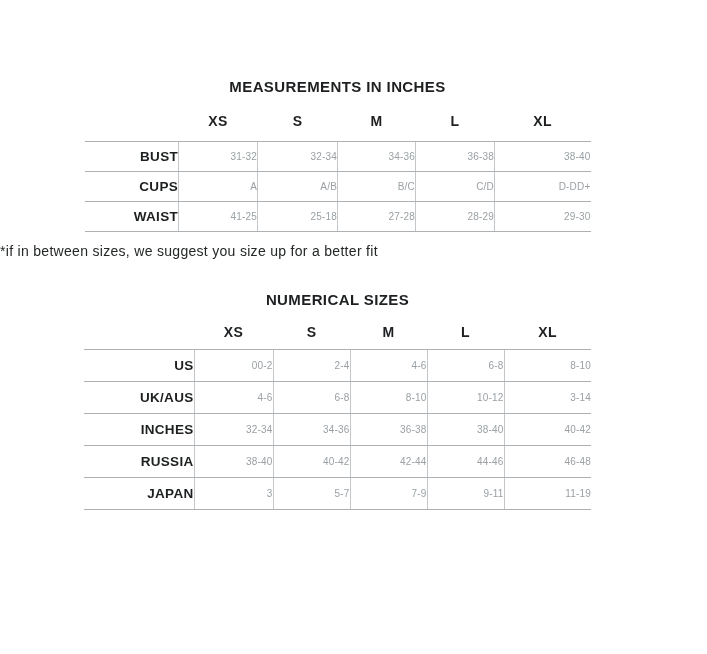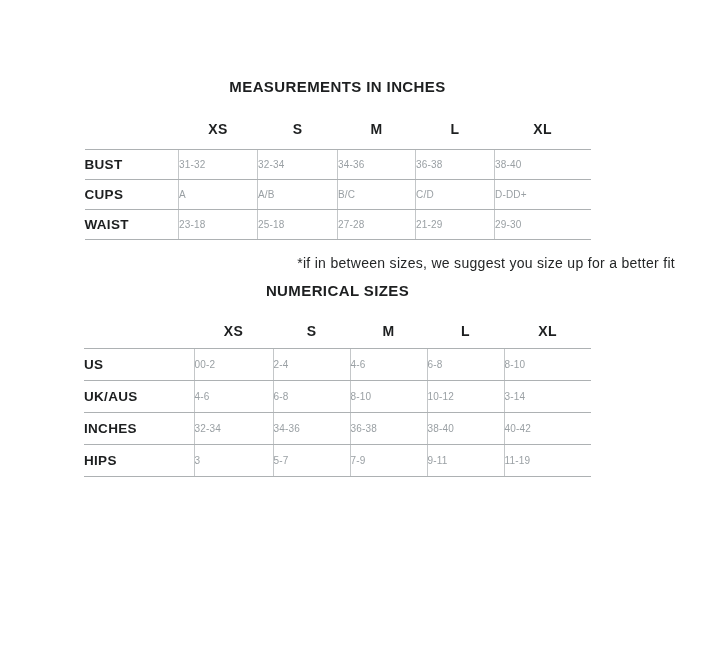--- a/index.html
+++ b/index.html
@@ -26,44 +26,44 @@
   .chart-title {
     margin: 0 auto;
     text-align: center;
     font-size: 15px;
     line-height: 22px;
     font-weight: 700;
     letter-spacing: 0.4px;
     color: var(--color-text);
   }
   .chart-title.first { margin-top: 76px; }
-  .chart-title.second { margin-top: 6px; }
+  .chart-title.second { margin-top: 27px; }
   table.sizes {
     border-collapse: collapse;
     table-layout: fixed;
-    margin: 12px auto;
+    margin: 4px auto;
     empty-cells: show;
   }
   table.sizes thead th {
     font-size: 14px;
     font-weight: 700;
     letter-spacing: 0.4px;
     color: var(--color-text);
     text-align: center;
     vertical-align: middle;
     border: none;
     padding: 0;
   }
   #measurements-table thead th { height: 39px; }
   #numerical-table thead th { height: 35px; }
   table.sizes tbody tr > th,
   table.sizes tbody tr > td {
     border-top: 1px solid var(--color-border_h);
     border-bottom: 1px solid var(--color-border_h);
-    text-align: left;
+    text-align: right;
     vertical-align: middle;
     padding: 0;
   }
   table.sizes tbody tr > * + * {
     border-left: 1px solid var(--color-border_v);
   }
   #measurements-table tbody tr > th,
   #measurements-table tbody tr > td { height: 30px; }
   #numerical-table tbody tr > th,
   #numerical-table tbody tr > td { height: 32px; }
@@ -74,21 +74,21 @@
     color: var(--color-text);
   }
   table.sizes tbody td.size-value {
     font-size: 10px;
     font-weight: 400;
     letter-spacing: 0.2px;
     color: var(--color-value_gray);
   }
   .footnote {
     margin-top: 8px;
-    text-align: right;
+    text-align: left;
     font-size: 14px;
     line-height: 22px;
     letter-spacing: 0.3px;
     color: #242627;
   }
   
   #measurements-table col.c-label { width: 94px; }
   #measurements-table col.c-xs { width: 79px; }
   #measurements-table col.c-s  { width: 80px; }
   #measurements-table col.c-m  { width: 78px; }
@@ -139,24 +139,24 @@
       <tr>
         <th class="row-label">CUPS</th>
         <td class="size-value">A</td>
         <td class="size-value">A/B</td>
         <td class="size-value">B/C</td>
         <td class="size-value">C/D</td>
         <td class="size-value">D-DD+</td>
       </tr>
       <tr>
         <th class="row-label">WAIST</th>
-        <td class="size-value">23-18</td>
+        <td class="size-value">41-25</td>
         <td class="size-value">25-18</td>
         <td class="size-value">27-28</td>
-        <td class="size-value">21-29</td>
+        <td class="size-value">28-29</td>
         <td class="size-value">29-30</td>
       </tr>
     </tbody>
   </table>
 
   <div class="footnote">*if in between sizes, we suggest you size up for a better fit</div>
 
   <div class="chart-title second">NUMERICAL SIZES</div>
 
   <table class="sizes" id="numerical-table">
@@ -197,21 +197,29 @@
       </tr>
       <tr>
         <th class="row-label">INCHES</th>
         <td class="size-value">32-34</td>
         <td class="size-value">34-36</td>
         <td class="size-value">36-38</td>
         <td class="size-value">38-40</td>
         <td class="size-value">40-42</td>
       </tr>
       <tr>
-        <th class="row-label">HIPS</th>
+        <th class="row-label">RUSSIA</th>
+        <td class="size-value">38-40</td>
+        <td class="size-value">40-42</td>
+        <td class="size-value">42-44</td>
+        <td class="size-value">44-46</td>
+        <td class="size-value">46-48</td>
+      </tr>
+      <tr>
+        <th class="row-label">JAPAN</th>
         <td class="size-value">3</td>
         <td class="size-value">5-7</td>
         <td class="size-value">7-9</td>
         <td class="size-value">9-11</td>
         <td class="size-value">11-19</td>
       </tr>
     </tbody>
   </table>
 
 </div>

